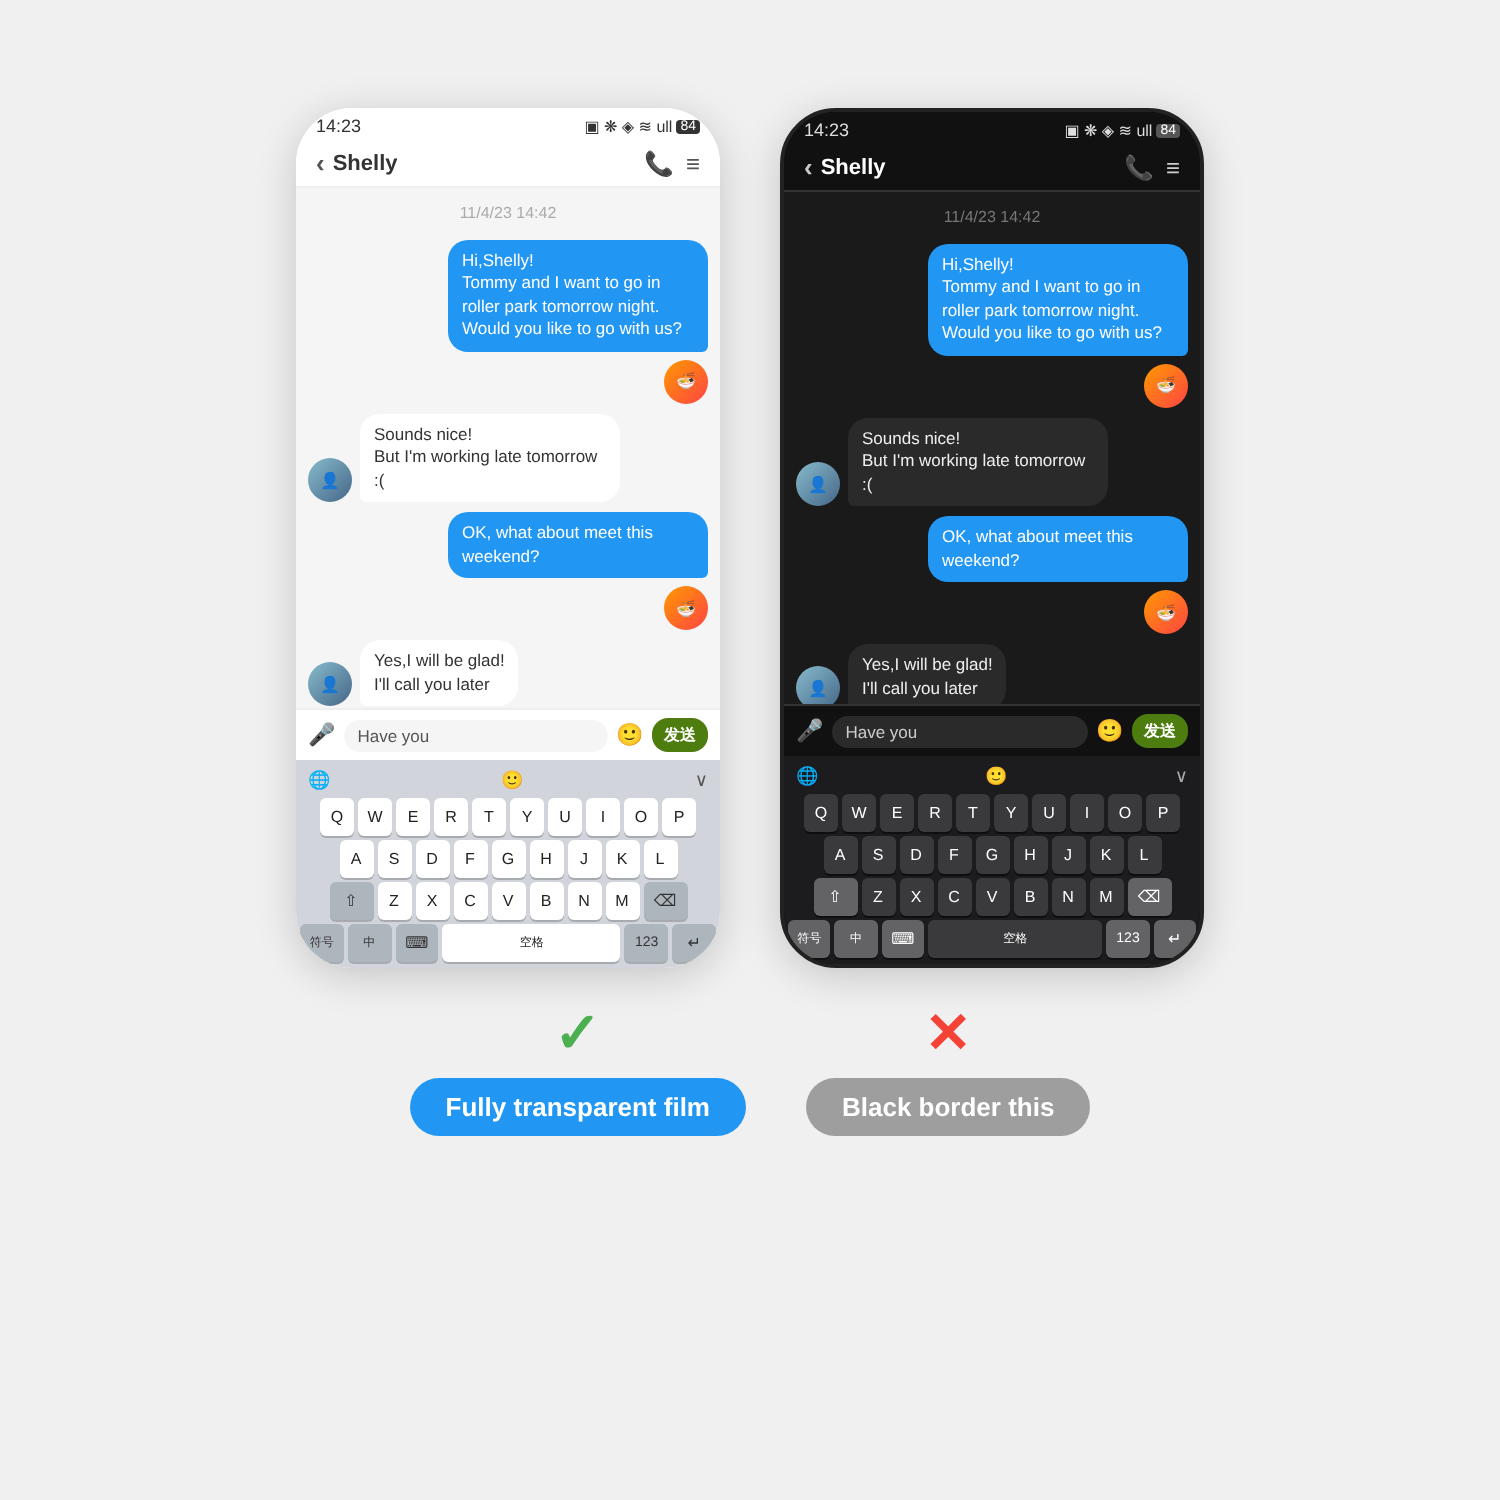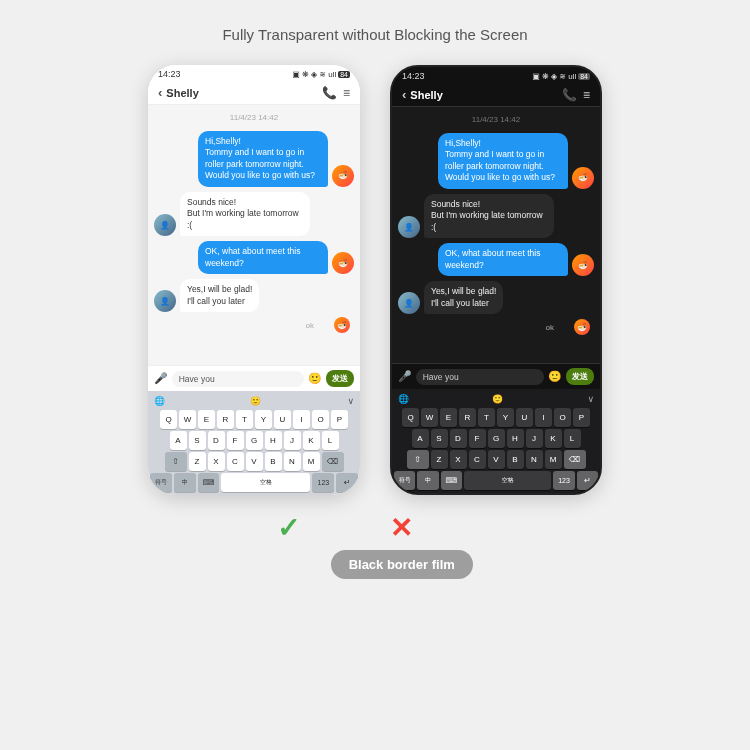--- a/index.html
+++ b/index.html
@@ -36,20 +36,21 @@
       justify-content: center;
       align-items: flex-start;
       margin-top: 14px;
     }
 
     
     .phone-wrapper {
       display: flex;
       flex-direction: column;
       align-items: center;
+      margin-top: 10px;
     }
 
     
     .phone {
       width: 212px;
       height: 430px;
       border-radius: 28px;
       background: #fff;
       box-shadow: 0 4px 20px rgba(0,0,0,0.18);
       overflow: hidden;
@@ -113,21 +114,21 @@
       gap: 5px;
     }
     .phone.dark .chat-body { background: #1a1a1a; }
 
     
     .bubble-row {
       display: flex;
       align-items: flex-end;
       gap: 4px;
     }
-    .bubble-row.sent { justify-content: flex-end; }
+    .bubble-row.sent { justify-content: flex-end; flex-direction: column; }
     .bubble-row.received { justify-content: flex-start; }
 
     .avatar {
       width: 22px;
       height: 22px;
       border-radius: 50%;
       background: #ccc;
       flex-shrink: 0;
       overflow: hidden;
       display: flex;
@@ -286,21 +287,20 @@
       font-weight: 600;
       color: #fff;
     }
     .badge-blue { background: #2196f3; }
     .badge-gray { background: #9e9e9e; }
   </style>
 </head>
 <body>
 
 <div class="header">
-  <div class="subtitle">Fully Transparent without Blocking the Screen</div>
 </div>
 
 <div class="phones-row">
 
   <div class="phone-wrapper">
     <div class="phone">
       <div class="phone-status-bar">
         <span>14:23</span>
         <span class="status-icons">▣ ❋ ◈ ≋ ull <span style="background:#333;color:#fff;padding:0 2px;border-radius:2px;font-size:7px;">84</span></span>
       </div>
@@ -508,18 +508,19 @@
         </div>
       </div>
     </div>
   </div>
 
 </div>
 
 <div class="label-section">
   <div class="label-item">
     <span class="check-mark">✓</span>
+    <div class="label-badge badge-blue">Fully transparent film</div>
   </div>
   <div class="label-item">
     <span class="cross-mark">✕</span>
-    <div class="label-badge badge-gray">Black border film</div>
+    <div class="label-badge badge-gray">Black border this</div>
   </div>
 </div>
 
 </body></html>

